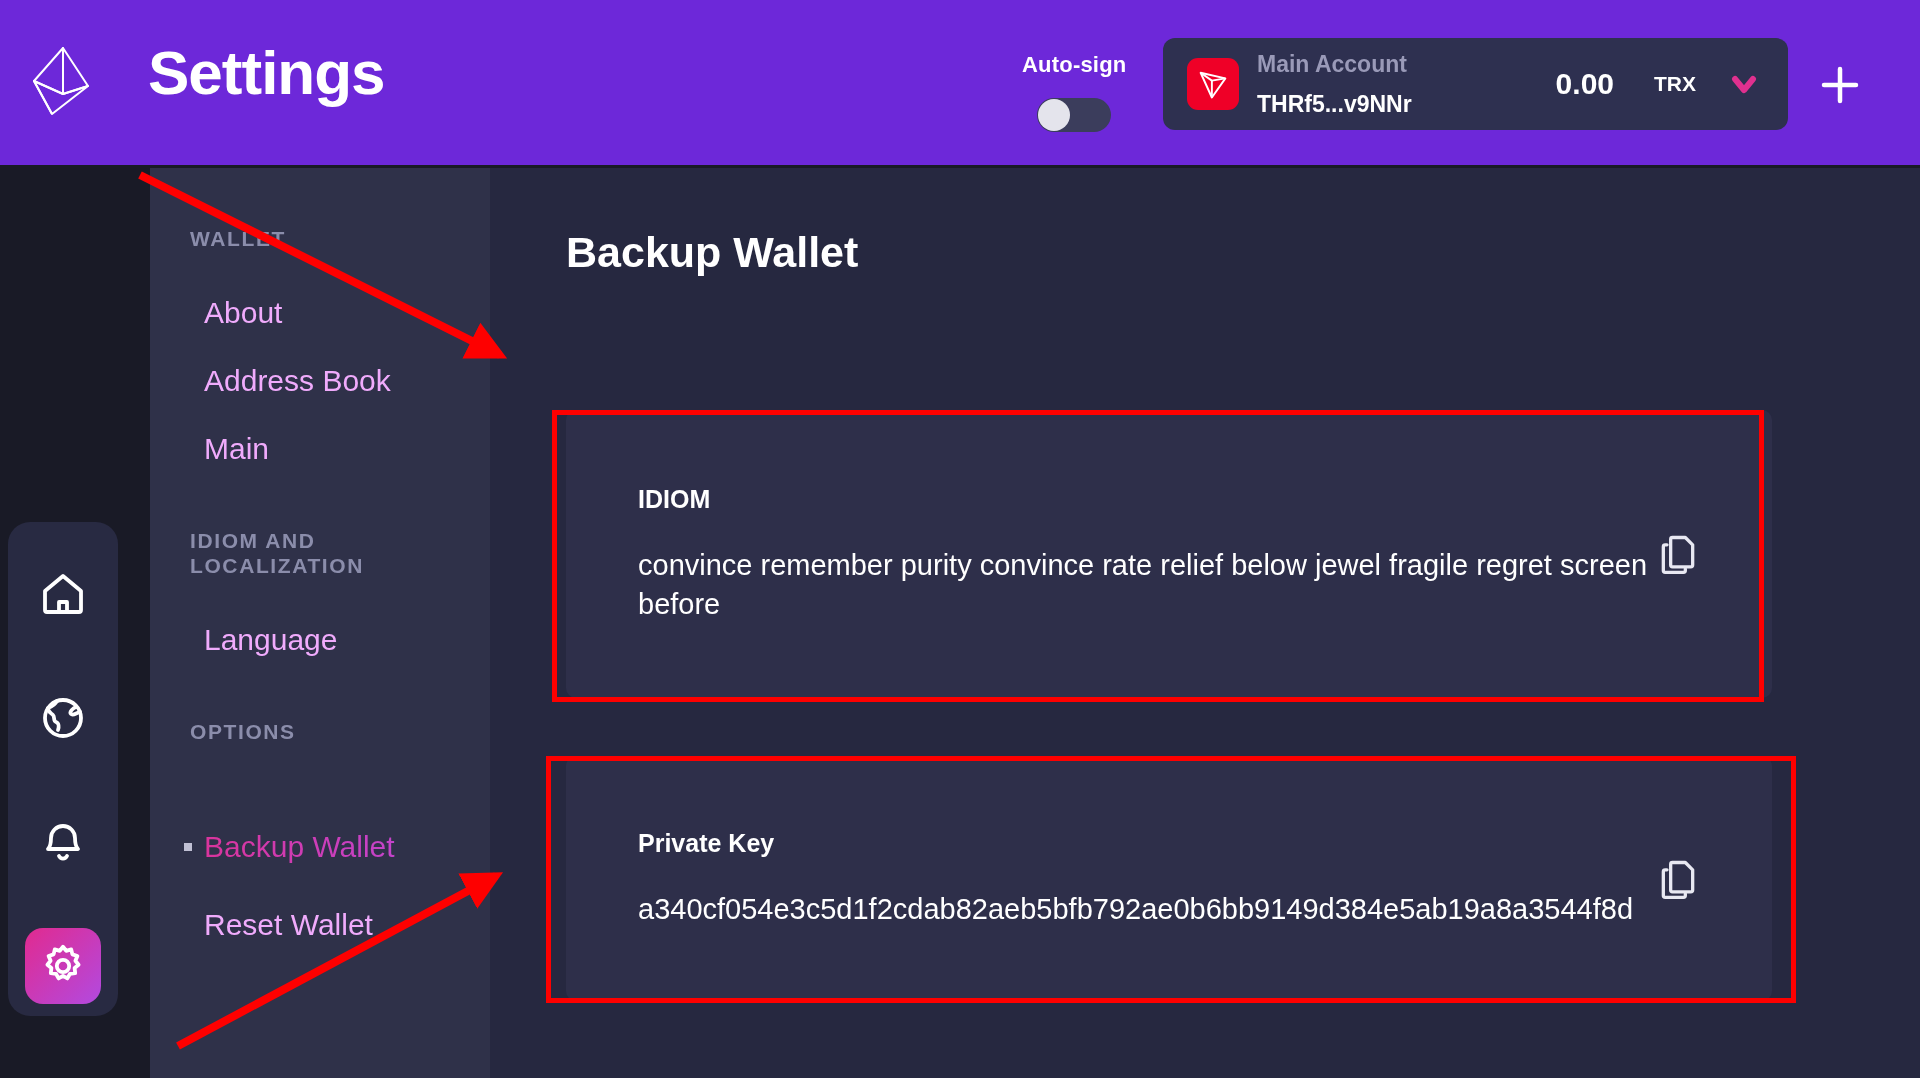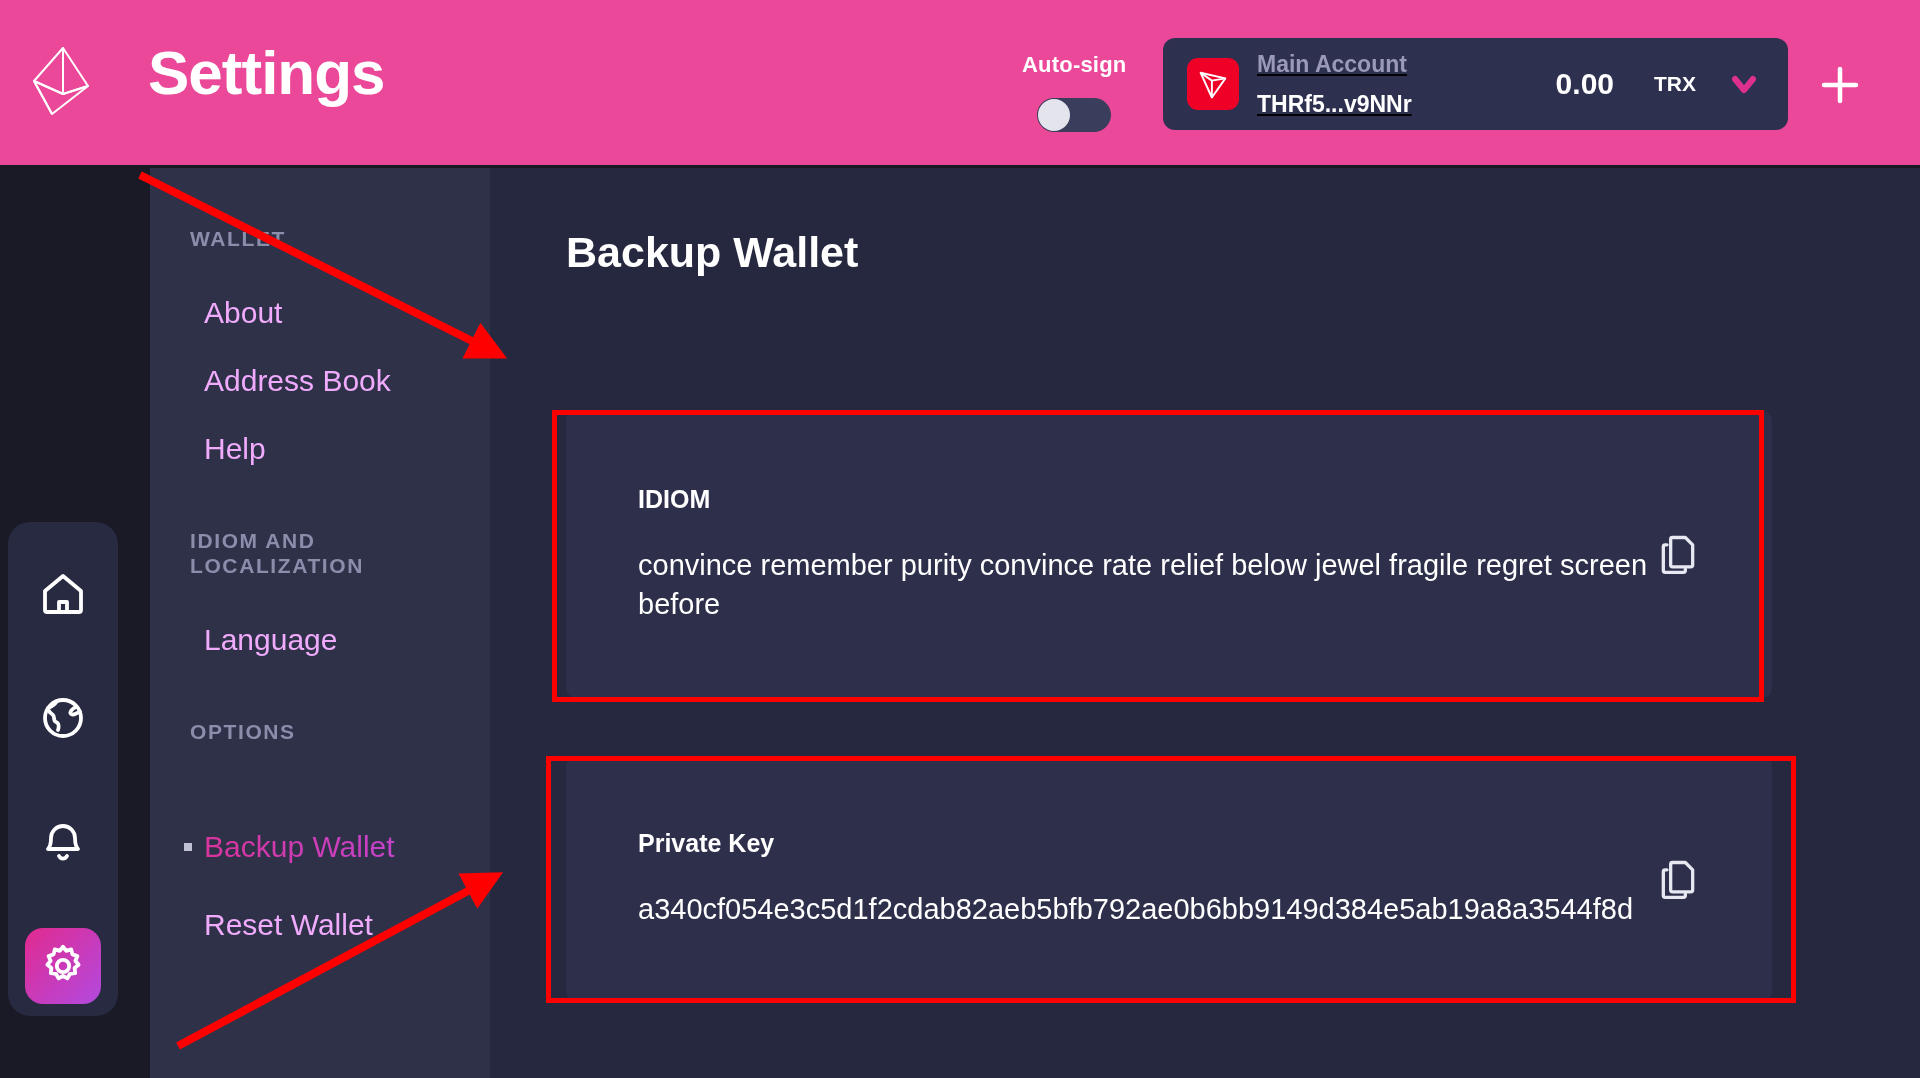--- a/index.html
+++ b/index.html
@@ -16,21 +16,21 @@
     position: absolute; top: -10px; right: 20px;
     display: flex; align-items: center; gap: 52px;
     height: 34px;
   }
   .winctl { width: 26px; height: 26px; color: #e9e9f2; }
   .winctl svg { display: block; width: 26px; height: 26px; }
 
   
   .header {
     position: absolute; top: 0; left: 0; width: 1920px; height: 165px;
-    background: #ec4899;
+    background: #6d28d9;
     padding-left: 28px;
   }
   .logo { position: absolute; left: 22px; top: 40px; width: 82px; height: 80px; }
   .logo svg { display:block; width: 82px; height: 80px; }
   .app-title {
     position: absolute; left: 148px; top: 42px;
     font-size: 62px; font-weight: 700; color: #ffffff;
     letter-spacing: -1px; line-height: 1;
   }
 
@@ -54,21 +54,21 @@
     width: 625px; height: 92px;
     background: #2e3050; border-radius: 12px;
     display: flex; align-items: center; padding: 0 0 0 24px;
   }
   .tron-badge {
     width: 52px; height: 52px; border-radius: 11px;
     background: #ef0027; display:flex; align-items:center; justify-content:center;
     flex: 0 0 auto;
   }
   .tron-badge svg { width: 36px; height: 36px; display:block; }
-  .acct-text { margin-left: 18px; display:flex; flex-direction:column; justify-content:center; gap: 14px; text-decoration: underline; }
+  .acct-text { margin-left: 18px; display:flex; flex-direction:column; justify-content:center; gap: 14px; }
   .acct-name { font-size: 23px; font-weight: 700; color: #9a9ab8; line-height: 1.15; }
   .acct-addr { font-size: 23px; font-weight: 700; color: #ffffff; line-height: 1.15; }
   .acct-balance {
     margin-left: auto; font-size: 30px; font-weight: 700; color: #ffffff;
   }
   .acct-symbol { margin-left: 40px; font-size: 21px; font-weight: 700; color: #ffffff; text-align: right; }
   .acct-caret { margin-left: 30px; margin-right: 26px; width: 36px; height: 36px; }
   .acct-caret svg { display:block; width:36px; height:36px; }
 
   .add-btn {
@@ -247,21 +247,21 @@
     </div>
   </div>
 
   <div class="side">
     <div class="side-group">WALLET</div>
     <div class="sp-44"></div>
     <div class="side-item">About</div>
     <div class="sp-34"></div>
     <div class="side-item">Address Book</div>
     <div class="sp-34"></div>
-    <div class="side-item">Help</div>
+    <div class="side-item">Main</div>
     <div class="sp-62"></div>
 
     <div class="side-group">IDIOM AND LOCALIZATION</div>
     <div class="sp-44"></div>
     <div class="side-item">Language</div>
     <div class="sp-62"></div>
 
     <div class="side-group">OPTIONS</div>
     <div class="sp-52"></div>
     <div class="sp-34"></div>

